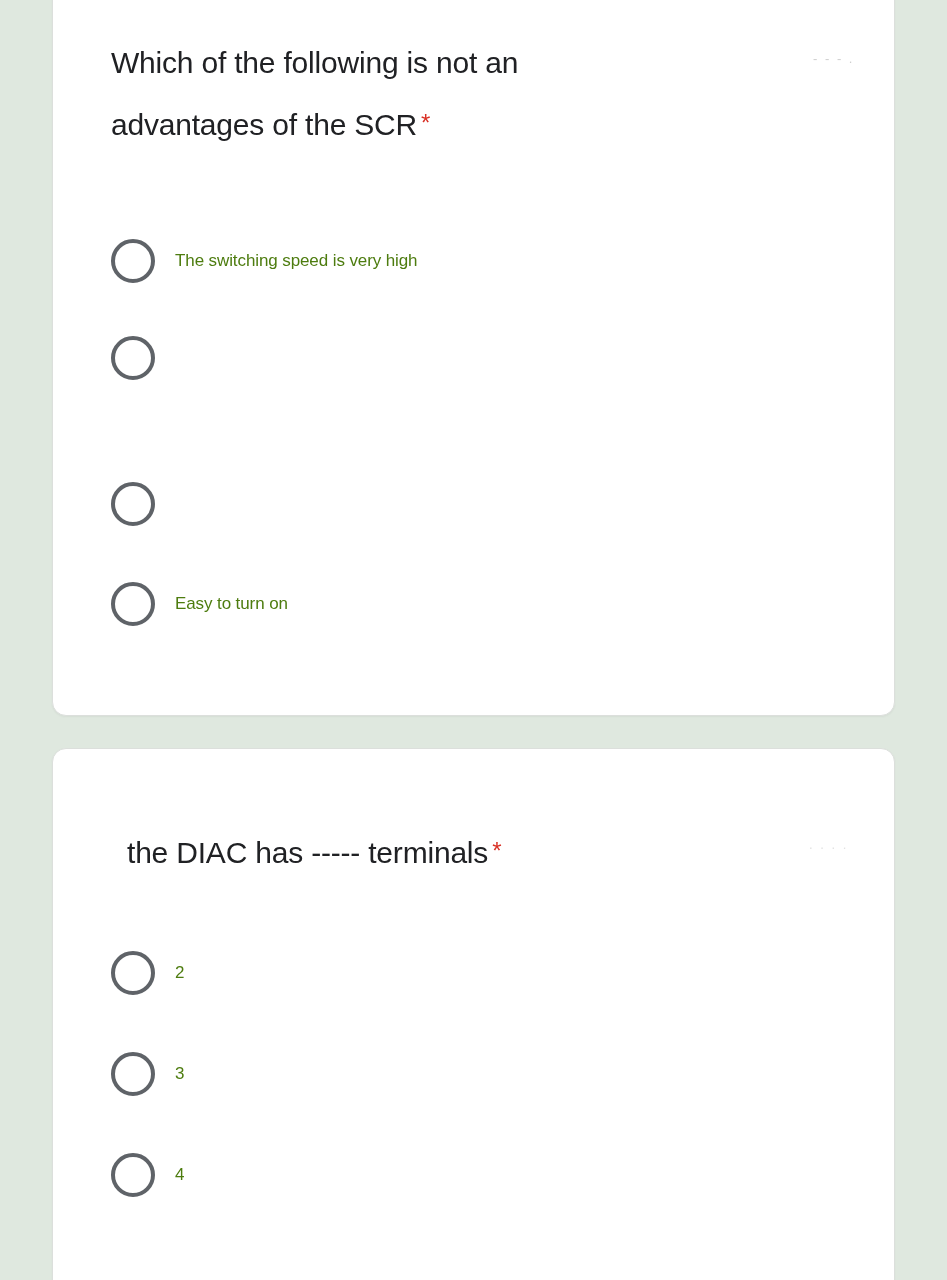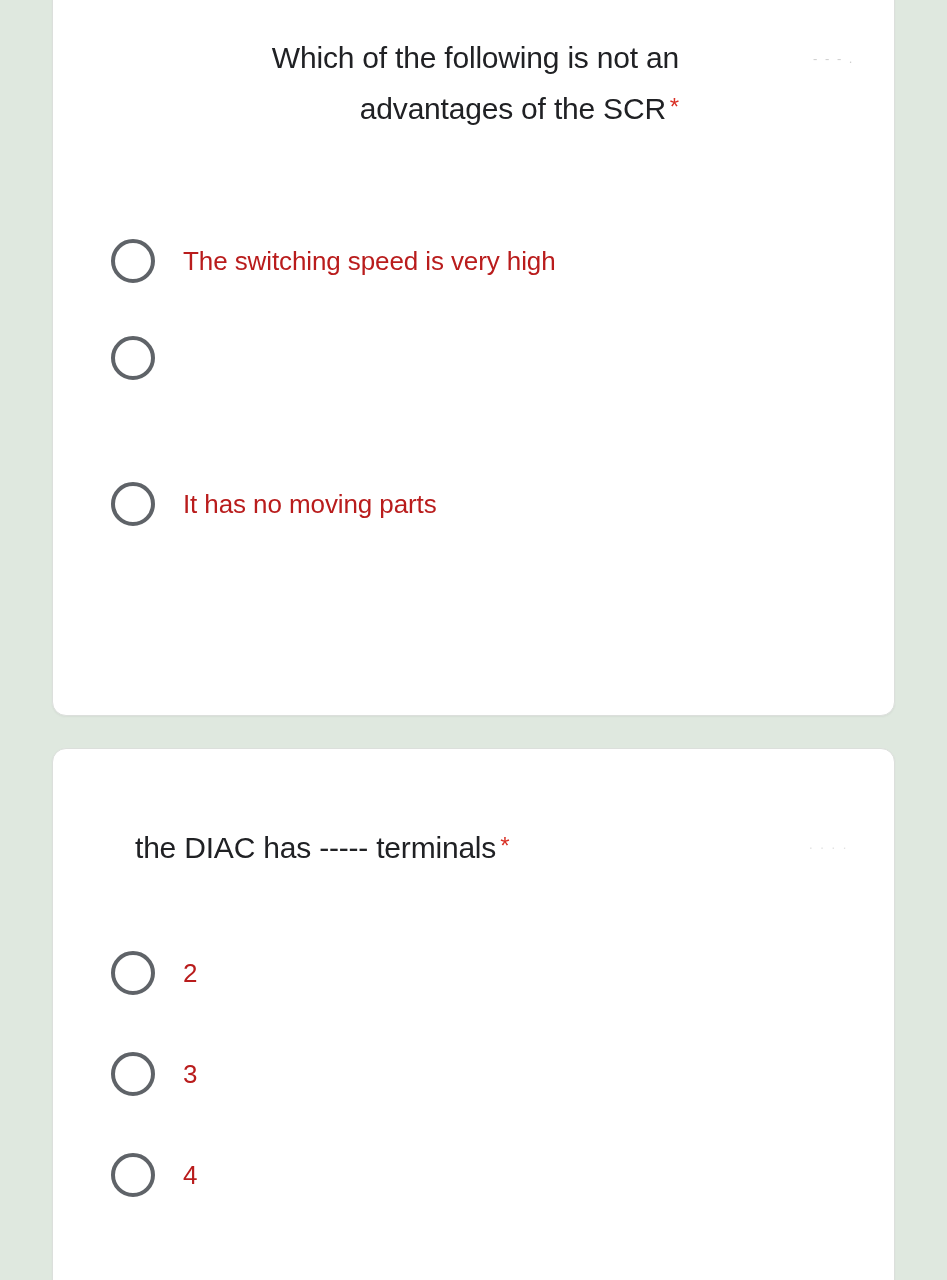--- a/index.html
+++ b/index.html
@@ -39,28 +39,27 @@
     top: 748px;
     height: 560px;
   }
   .q-row {
     position: absolute;
     left: 0;
     right: 0;
   }
   .q-text {
     position: absolute;
-    left: 66px;
+    left: 58px;
     font-size: 30px;
-    line-height: 49px;
+    line-height: 60px;
     color: #202124;
     letter-spacing: -0.2px;
     max-width: 560px;
     white-space: pre-wrap;
-    text-align: right;
   }
   .q-text .req {
     color: #d93025;
     font-size: 24px;
     vertical-align: 4px;
     padding-left: 4px;
   }
   .ghost {
     position: absolute;
     font-size: 13px;
@@ -82,24 +81,24 @@
   .radio {
     flex: 0 0 auto;
     width: 36px;
     height: 36px;
     border-radius: 50%;
     border: 4px solid #5f6368;
     box-sizing: content-box;
     margin-top: 2px;
   }
   .opt-label {
-    margin-left: 28px;
-    font-size: 26px;
+    margin-left: 20px;
+    font-size: 17px;
     line-height: 42px;
-    color: #b91c1c;
+    color: #4d7c0f;
     letter-spacing: -0.1px;
     max-width: 600px;
   }
   .option.center {
     align-items: center;
   }
   .option.center .radio { margin-top: 0; }
 </style>
 </head>
 <body>
@@ -117,23 +116,26 @@
       <span class="radio"></span>
       <span class="opt-label">The switching speed is very high</span>
     </div>
 
     <div class="option center" style="top: 365px;">
       <span class="radio"></span>
     </div>
 
     <div class="option center" style="top: 511px;">
       <span class="radio"></span>
-      <span class="opt-label">It has no moving parts</span>
     </div>
 
+    <div class="option center" style="top: 611px;">
+      <span class="radio"></span>
+      <span class="opt-label">Easy to turn on</span>
+    </div>
 
   </div>
 
   <div class="card" id="card-2">
 
     <div class="q-row" style="top: 72px;">
       <div class="q-text" style="max-width:640px;margin-left:16px;"><span>the DIAC has ----- terminals</span><span class="req">*</span></div>
       <div class="ghost faint" style="left: 756px; top: 16px;">. . . .</div>
     </div>
 

